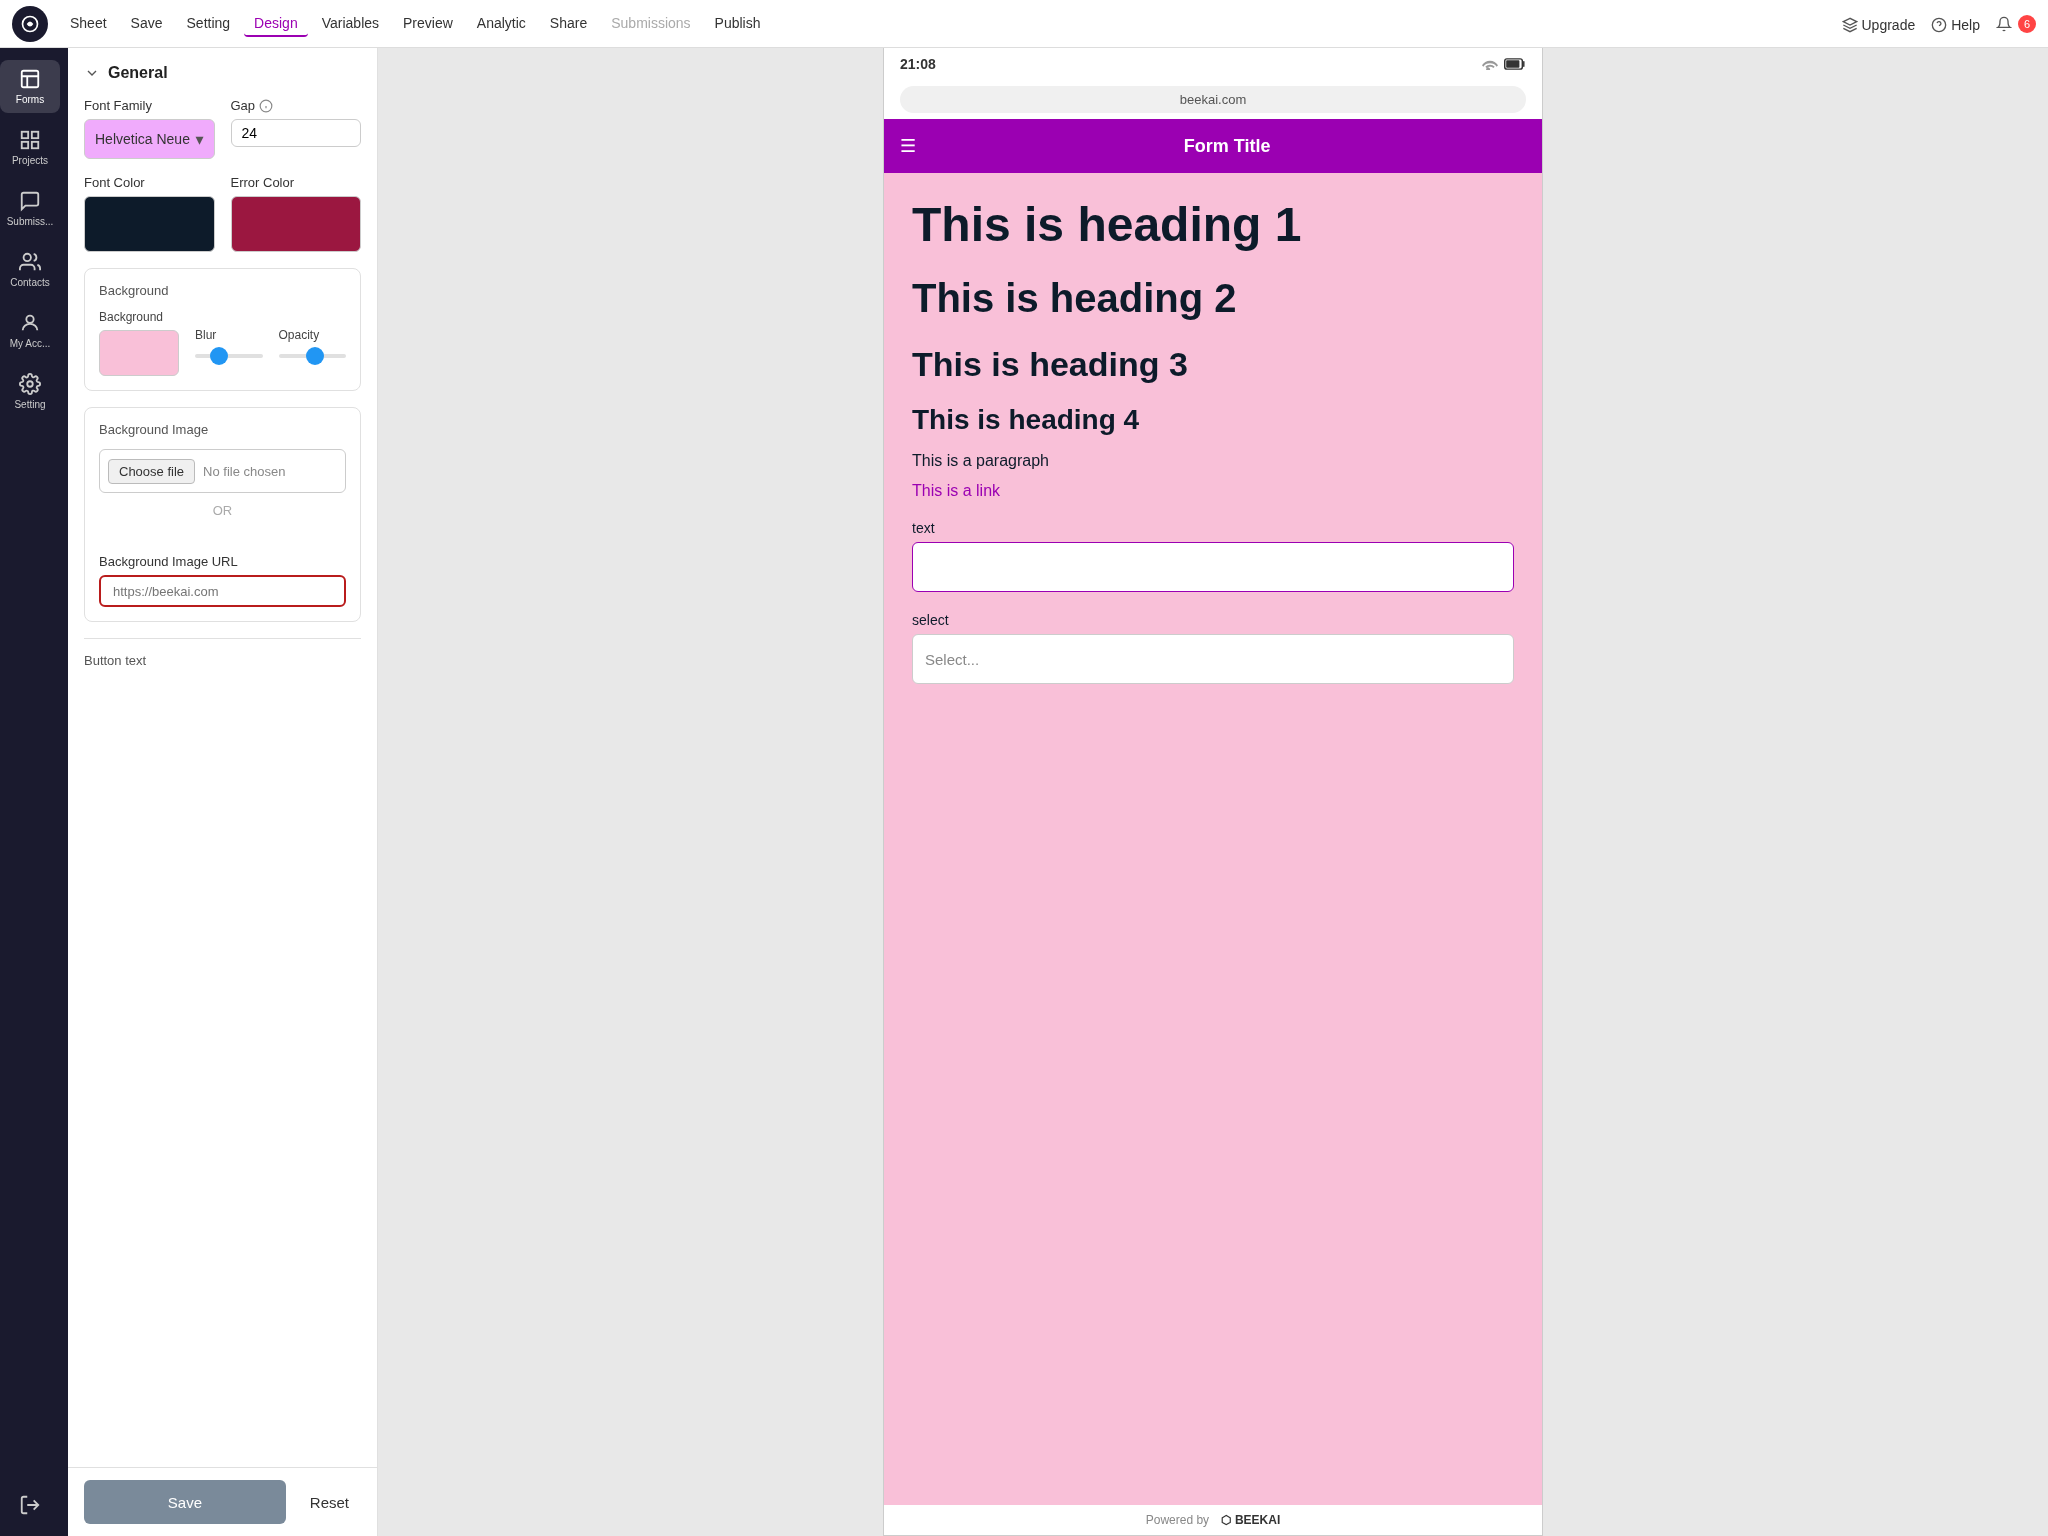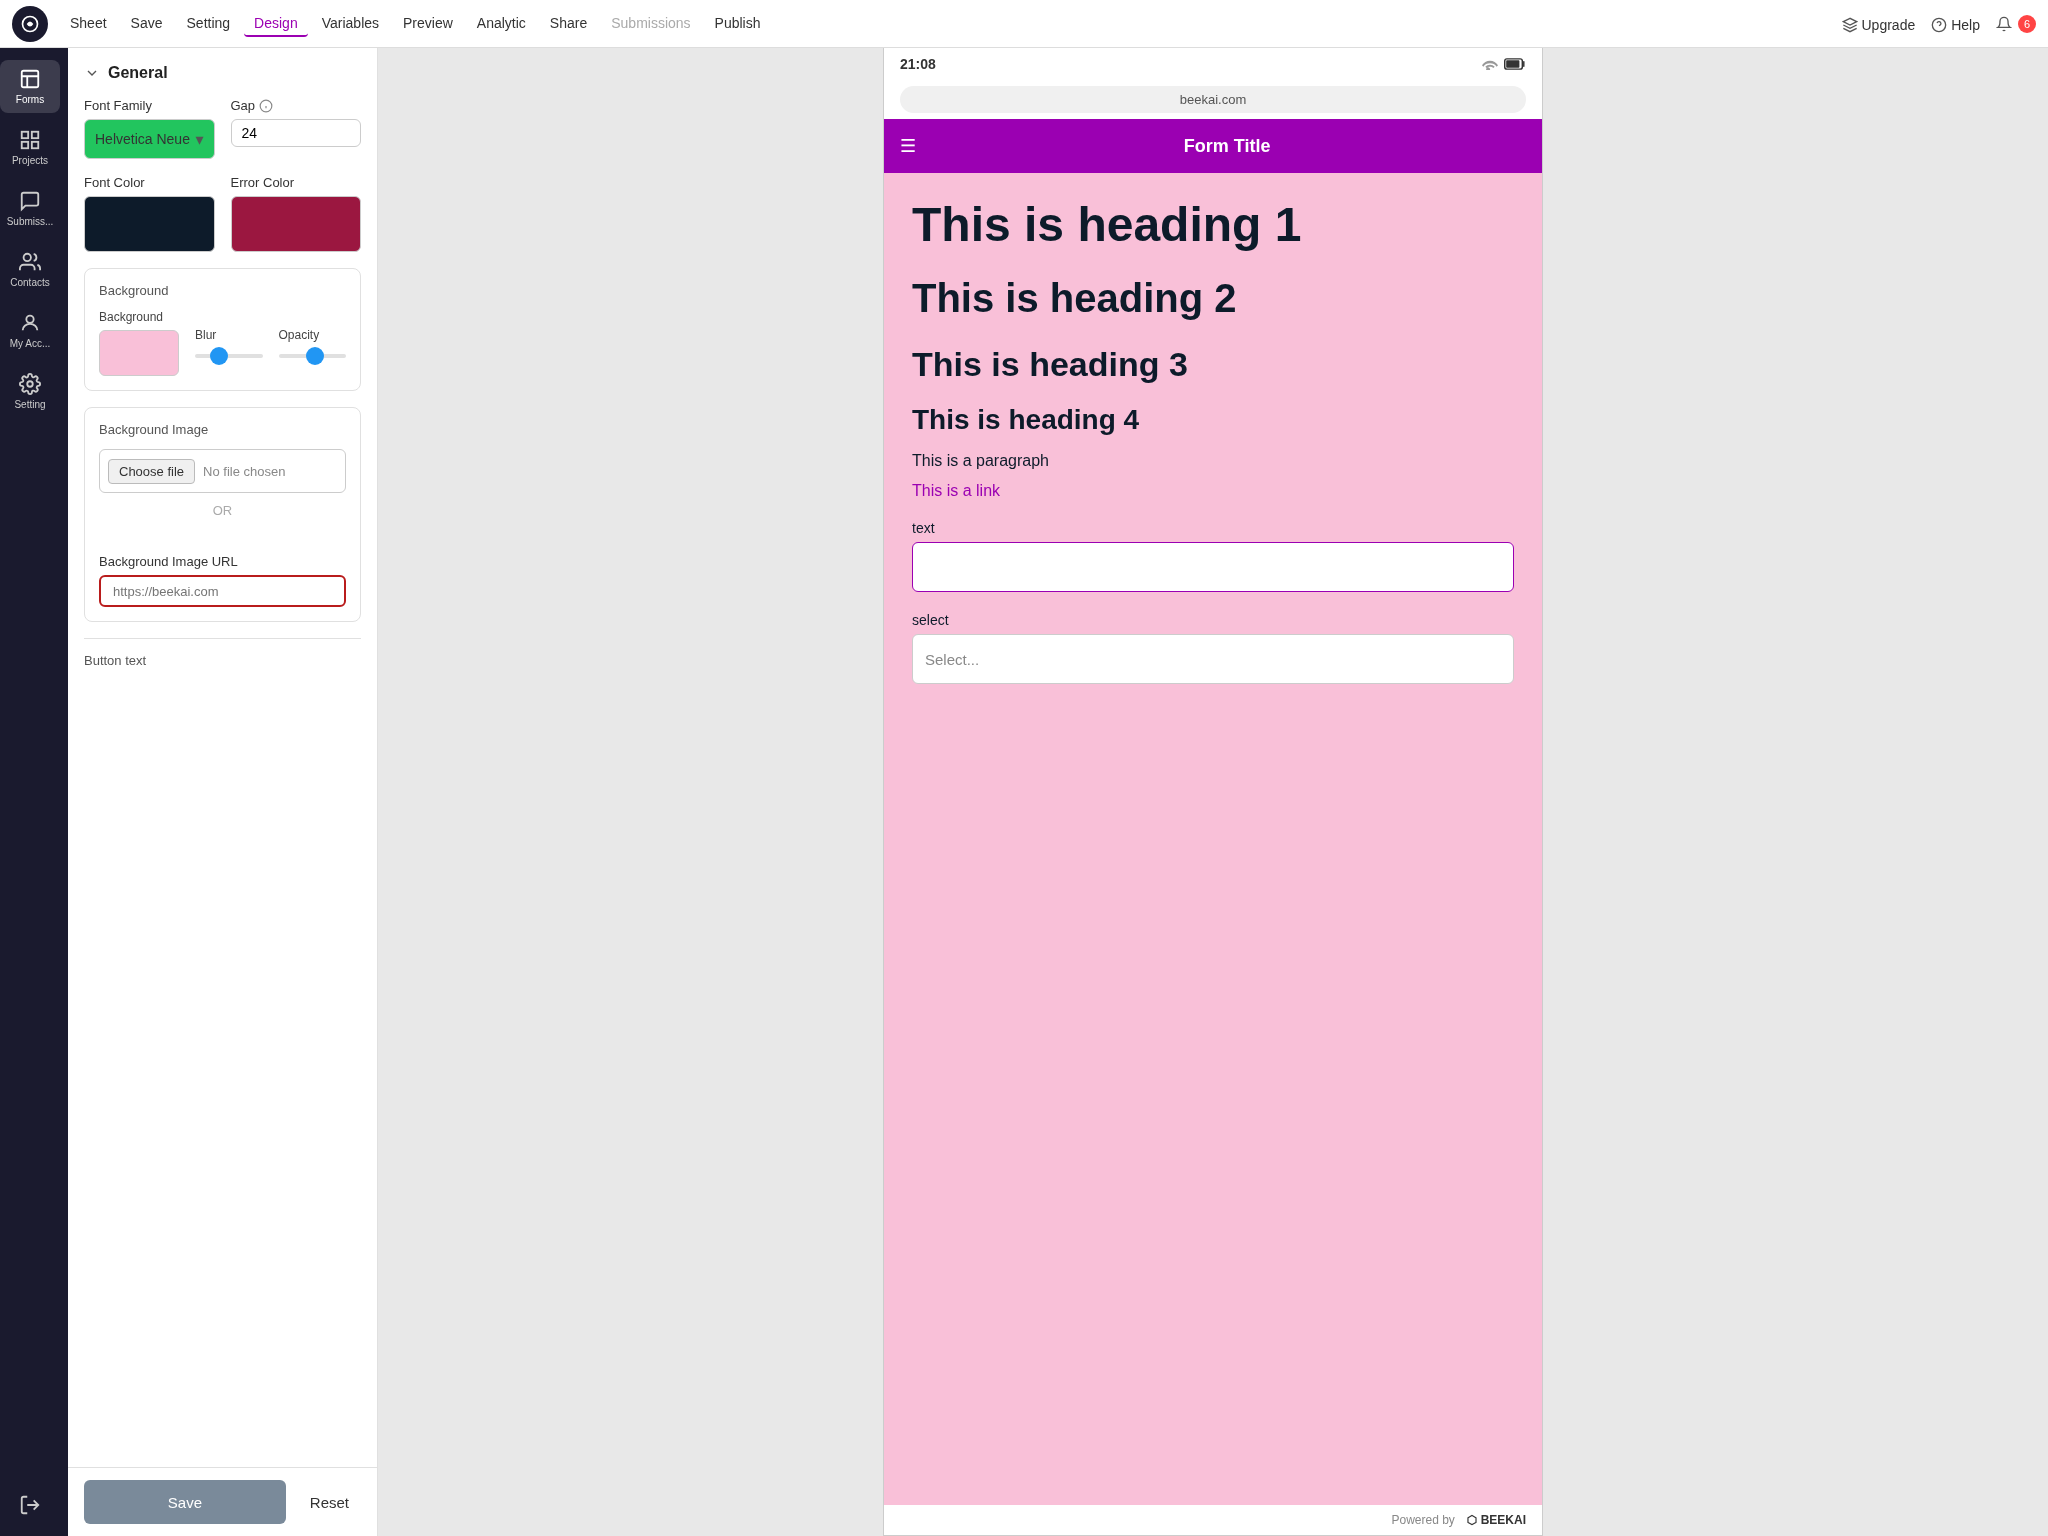--- a/index.html
+++ b/index.html
@@ -55,21 +55,21 @@
     .section-header {
       display: flex; align-items: center; gap: 8px; margin-bottom: 16px; font-size: 16px; font-weight: 600; color: #222;
     }
     .section-header svg { width: 14px; height: 14px; }
 
     .field-row { display: flex; gap: 16px; margin-bottom: 16px; }
     .field-col { flex: 1; }
     .field-label { font-size: 13px; color: #333; margin-bottom: 6px; font-weight: 500; display: flex; align-items: center; gap: 4px; }
 
     .select-wrapper {
-      position: relative; border: 1px solid #ccc; border-radius: 6px; background: #22c55e;
+      position: relative; border: 1px solid #ccc; border-radius: 6px; background: #f0abfc;
       display: flex; align-items: center; padding: 0 10px; height: 40px;
     }
     .select-wrapper select {
       appearance: none; border: none; background: transparent; font-size: 14px; color: #333;
       width: 100%; cursor: pointer; outline: none;
     }
     .select-wrapper .chevron { position: absolute; right: 10px; pointer-events: none; color: #555; }
 
     .text-input {
       border: 1px solid #ccc; border-radius: 6px; height: 28px; padding: 0 10px;
@@ -170,21 +170,21 @@
     .form-text-input {
       width: 100%; border: 1.5px solid #9b00b2; border-radius: 6px; height: 50px;
       background: #fff; margin-bottom: 20px;
     }
     .form-select-wrapper {
       width: 100%; border: 1.5px solid #ccc; border-radius: 6px; height: 50px;
       background: #fff; display: flex; align-items: center; padding: 0 12px;
       font-size: 15px; color: #888; margin-bottom: 20px;
     }
     .powered-by {
-      display: flex; align-items: center; justify-content: flex-end; gap: 12px;
+      display: flex; align-items: center; justify-content: center; gap: 12px;
       padding: 8px 16px; background: #fff; font-size: 12px; color: #888; flex-shrink: 0;
     }
     .powered-by-logo { font-weight: 700; color: #333; }
   </style>
 </head>
 <body>
 
 <div class="top-nav">
   <div class="top-nav-logo">
     <svg viewBox="0 0 24 24" fill="#fff">

